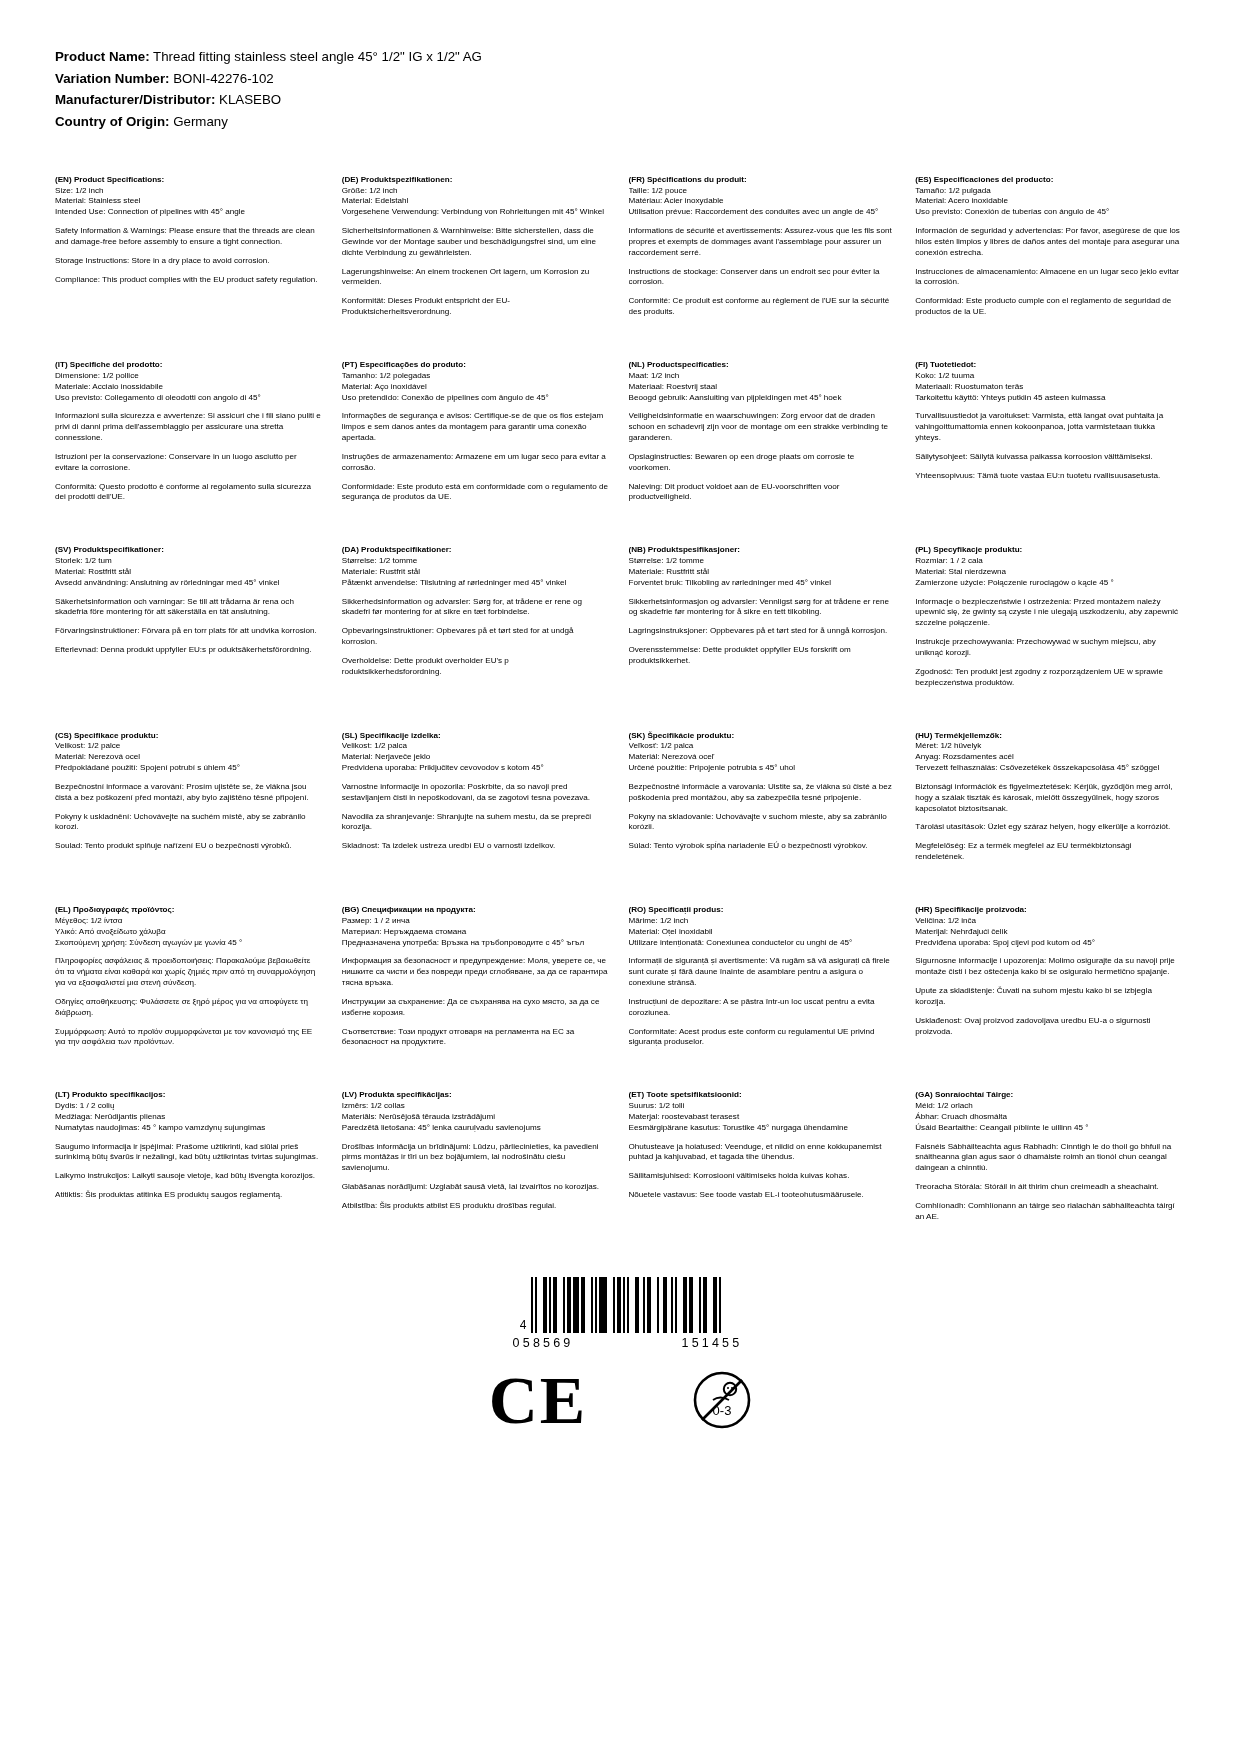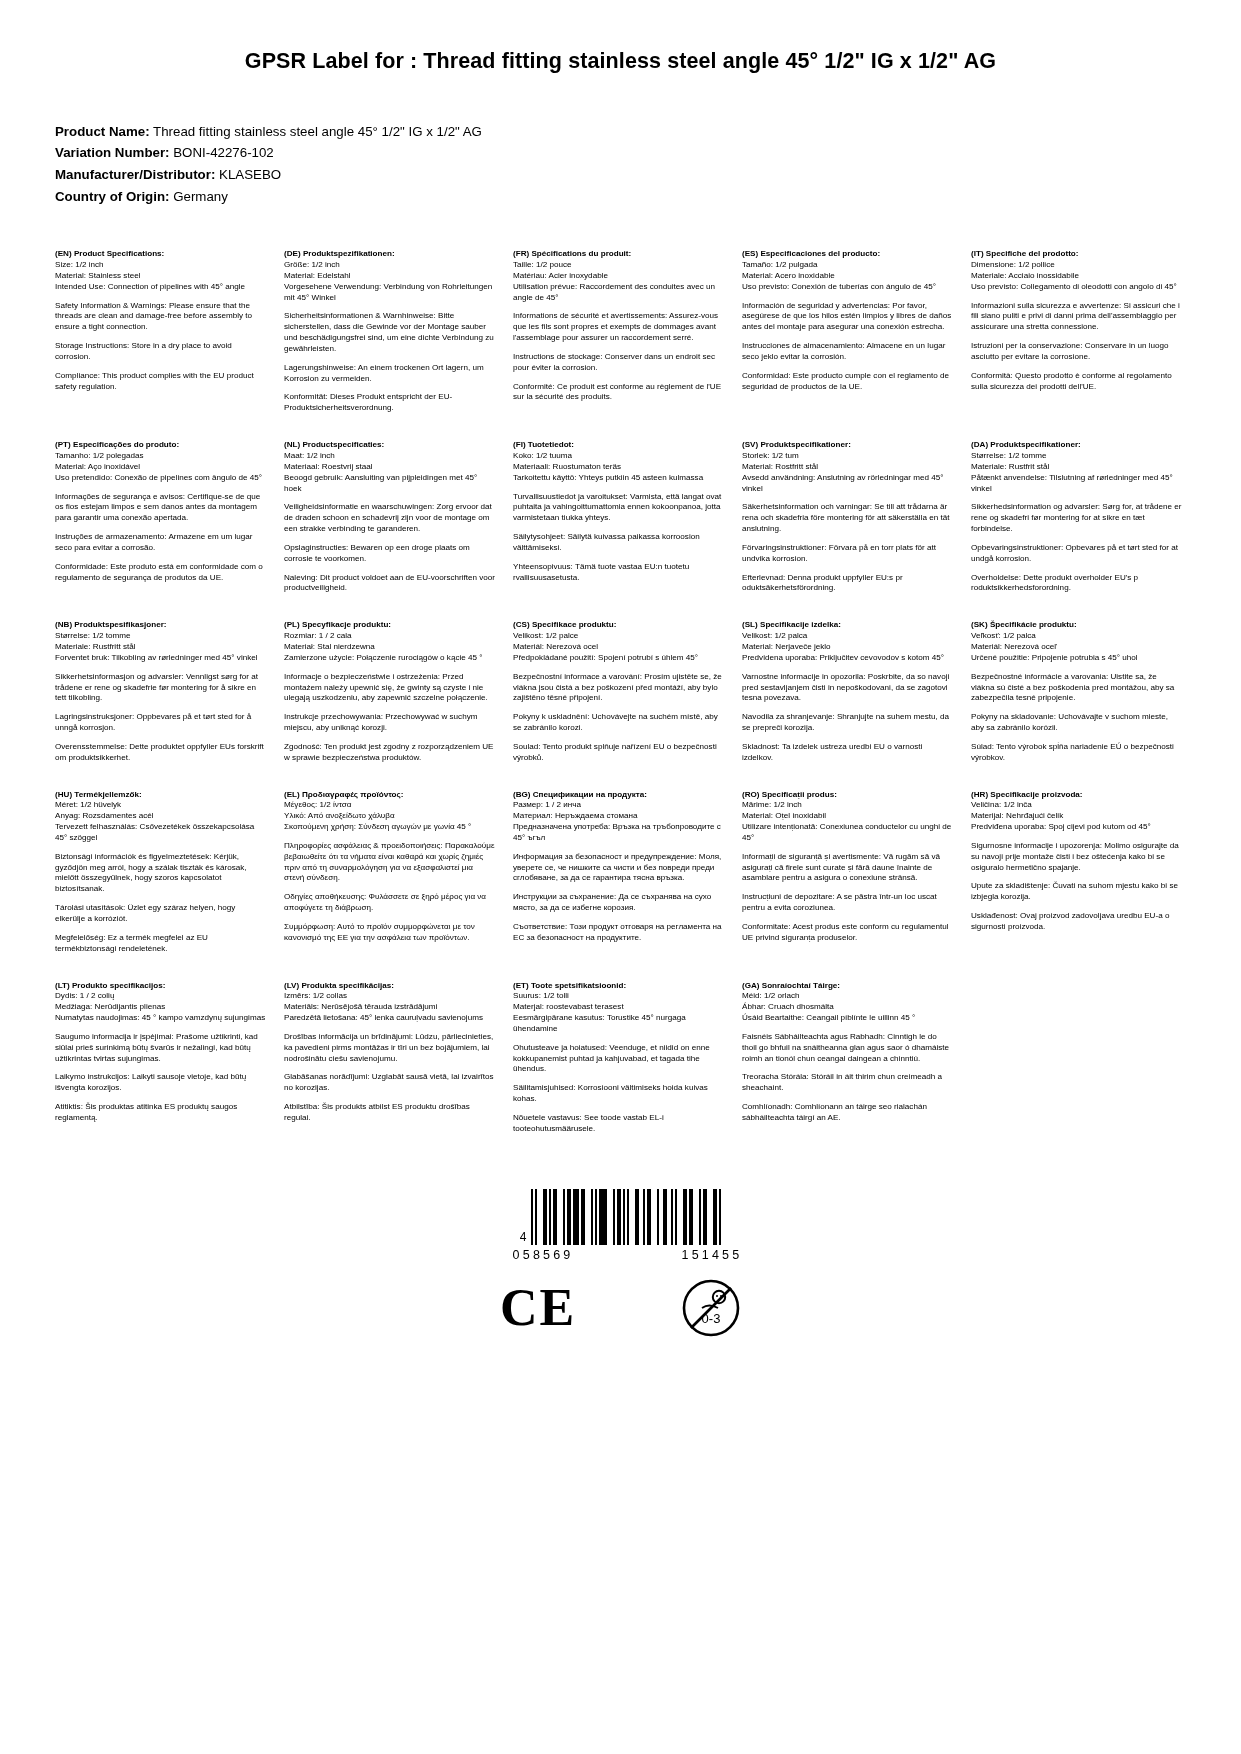--- a/index.html
+++ b/index.html
@@ -38,23 +38,24 @@
     white-space: nowrap;
   }
   .meta .label {
     font-weight: bold;
   }
   .meta .value {
     font-weight: normal;
   }
   .grid {
     display: grid;
-    grid-template-columns: repeat(5, 1fr);
+    grid-template-columns: repeat(4, 1fr);
     column-gap: 14px;
     row-gap: 0px;
+    gap: 16px;
   }
   .cell {
     font-size: 8.1px;
     line-height: 1.34;
     padding: 0 4px 26px 0;
     box-sizing: border-box;
     overflow: hidden;
   }
   .cell .head {
     font-weight: bold;
@@ -109,41 +110,40 @@
     margin: 0 48px;
   }
   .marks {
     margin-top: 16px;
     display: flex;
     align-items: center;
     justify-content: center;
     gap: 105px;
   }
   .ce {
-    font-size: 52px;
+    font-size: 68px;
     font-weight: bold;
     letter-spacing: 2px;
     line-height: 1;
     font-family: "Liberation Serif", serif;
   }
   .age-mark {
     position: relative;
     width: 60px;
     height: 60px;
   }
   .age-mark svg {
     display: block;
   }
 </style>
 </head>
 <body>
 
 <div class="page">
 
-  <h1 class="title">GPSR Label for : Thread fitting stainless steel angle 45° 1/2" IG x 1/2" AG</h1>
 
   <div class="meta">
     <div class="row">
       <span class="label">Product Name:</span>
       <span class="value">Thread fitting stainless steel angle 45° 1/2" IG x 1/2" AG</span>
     </div>
     <div class="row">
       <span class="label">Variation Number:</span>
       <span class="value">BONI-42276-102</span>
     </div>

